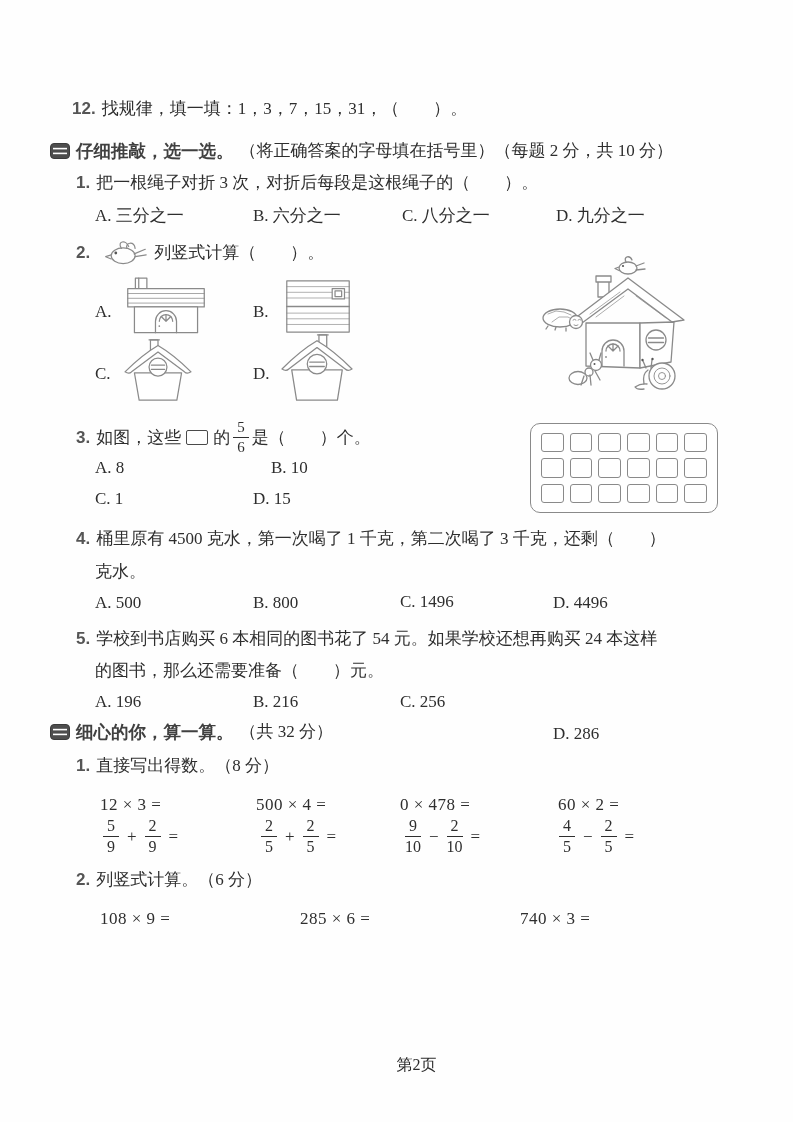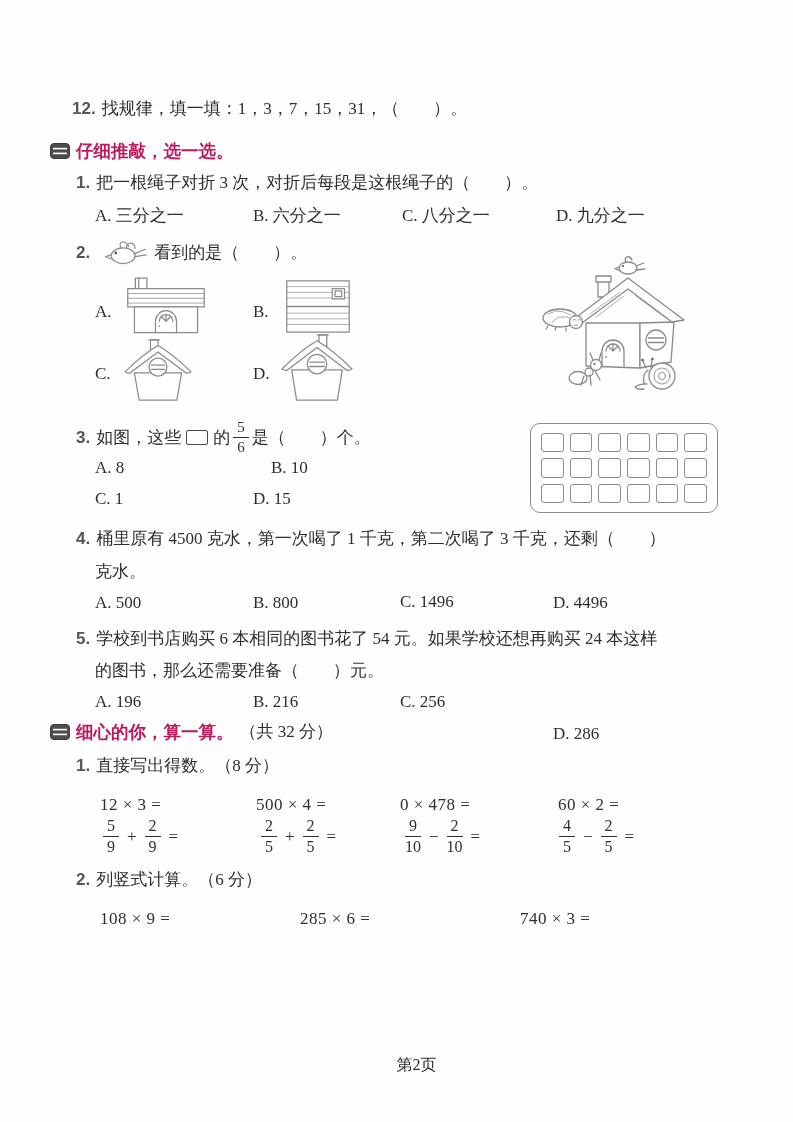--- a/index.html
+++ b/index.html
@@ -1,21 +1,21 @@
 <!DOCTYPE html>
 <html><head>
 <meta charset="utf-8">
 <style>
   html,body{margin:0;padding:0;background:#ffffff;}
   .page{position:relative;width:793px;height:1122px;background:#fefefe;overflow:hidden;
         font-family:"Liberation Serif","DejaVu Serif",serif;color:#2e2e2e;font-size:17px;line-height:24px;padding-left:40px;}
   .abs{position:absolute;}
   .qline{display:flex;align-items:baseline;white-space:nowrap;}
   .qnum{font-family:"Liberation Sans","DejaVu Sans",sans-serif;font-weight:700;color:#555;margin-right:6px;}
-  .sec-title{font-family:"Liberation Sans","DejaVu Sans",sans-serif;font-weight:700;color:#be185d;font-size:17.5px;}
+  .sec-title{font-family:"Liberation Sans","DejaVu Sans",sans-serif;font-weight:700;color:#404040;font-size:17.5px;}
   .sec-note{color:#2e2e2e;font-weight:400;}
   .sec-head{display:flex;align-items:center;gap:6px;white-space:nowrap;}
   .opt{white-space:nowrap;}
   .sqbox{display:inline-block;width:20px;height:13px;border:1.6px solid #4a4a4a;border-radius:2px;margin:0 5px;vertical-align:-1px;}
   .frac{display:inline-flex;flex-direction:column;align-items:center;line-height:1.05;font-size:16px;margin:0 3px;}
   .frac .fn{border-bottom:1.4px solid #2e2e2e;padding:0 4px 1.5px;}
   .frac .fd{padding-top:1.5px;}
   .frac-exp{display:flex;align-items:center;gap:5px;white-space:nowrap;}
   .mid{display:flex;align-items:center;white-space:nowrap;}
   .calc{white-space:nowrap;letter-spacing:.5px;margin-top:8px;}
@@ -40,20 +40,21 @@
 
   <div class="abs sec-head" style="left:50px;top:139px">
     <span>
       <svg width="20" height="16" viewBox="0 0 20 16">
         <rect x="0.5" y="0.5" width="19" height="15" rx="3.5" fill="#4d4d4d" stroke="#3c3c3c"></rect>
         <line x1="3" y1="5.6" x2="17" y2="5.6" stroke="#ffffff" stroke-width="1.6"></line>
         <line x1="3" y1="10.4" x2="17" y2="10.4" stroke="#ffffff" stroke-width="1.6"></line>
       </svg>
     </span>
     <span class="sec-title">仔细推敲，选一选。</span>
+    <span class="sec-note">（将正确答案的字母填在括号里）（每题 2 分，共 10 分）</span>
   </div>
 
   <div class="abs qline" style="left:76px;top:171px">
     <span class="qnum">1.</span>
     <span>把一根绳子对折 3 次，对折后每段是这根绳子的（　　）。</span>
   </div>
   <span class="abs opt" style="left:95px;top:204px">A. 三分之一</span>
   <span class="abs opt" style="left:253px;top:204px">B. 六分之一</span>
   <span class="abs opt" style="left:402px;top:204px">C. 八分之一</span>
   <span class="abs opt" style="left:556px;top:204px">D. 九分之一</span>
@@ -63,21 +64,21 @@
     <span style="margin:0 6px;">
       <svg width="46" height="28" viewBox="0 0 50 30" class="lineart">
         <ellipse cx="23" cy="18" rx="13" ry="8.5"></ellipse>
         <path d="M21,10 C16,2 26,0 29,8"></path>
         <path d="M27,10 C25,3 35,2 36,10"></path>
         <path d="M35,16 L47,11 M36,19 L48,17"></path>
         <path d="M10,17 l-6,2 6,2.5"></path>
         <circle cx="15" cy="15" r="1.5" fill="#555" stroke="none"></circle>
       </svg>
     </span>
-    <span>看到的是（　　）。</span>
+    <span>列竖式计算（　　）。</span>
   </div>
 
   <span class="abs opt" style="left:95px;top:300px">A.</span>
   <span class="abs" style="left:122px;top:276px">
     <svg width="88" height="58" viewBox="0 0 92 60" class="lineart">
       <rect x="14" y="2" width="12" height="13" fill="#fff"></rect>
       <line x1="17.5" y1="2" x2="17.5" y2="15"></line>
       <rect x="6" y="13" width="80" height="19" fill="#fff"></rect>
       <line x1="6" y1="18" x2="86" y2="18" stroke-width="0.8"></line>
       <line x1="6" y1="23" x2="86" y2="23" stroke-width="0.8"></line>

